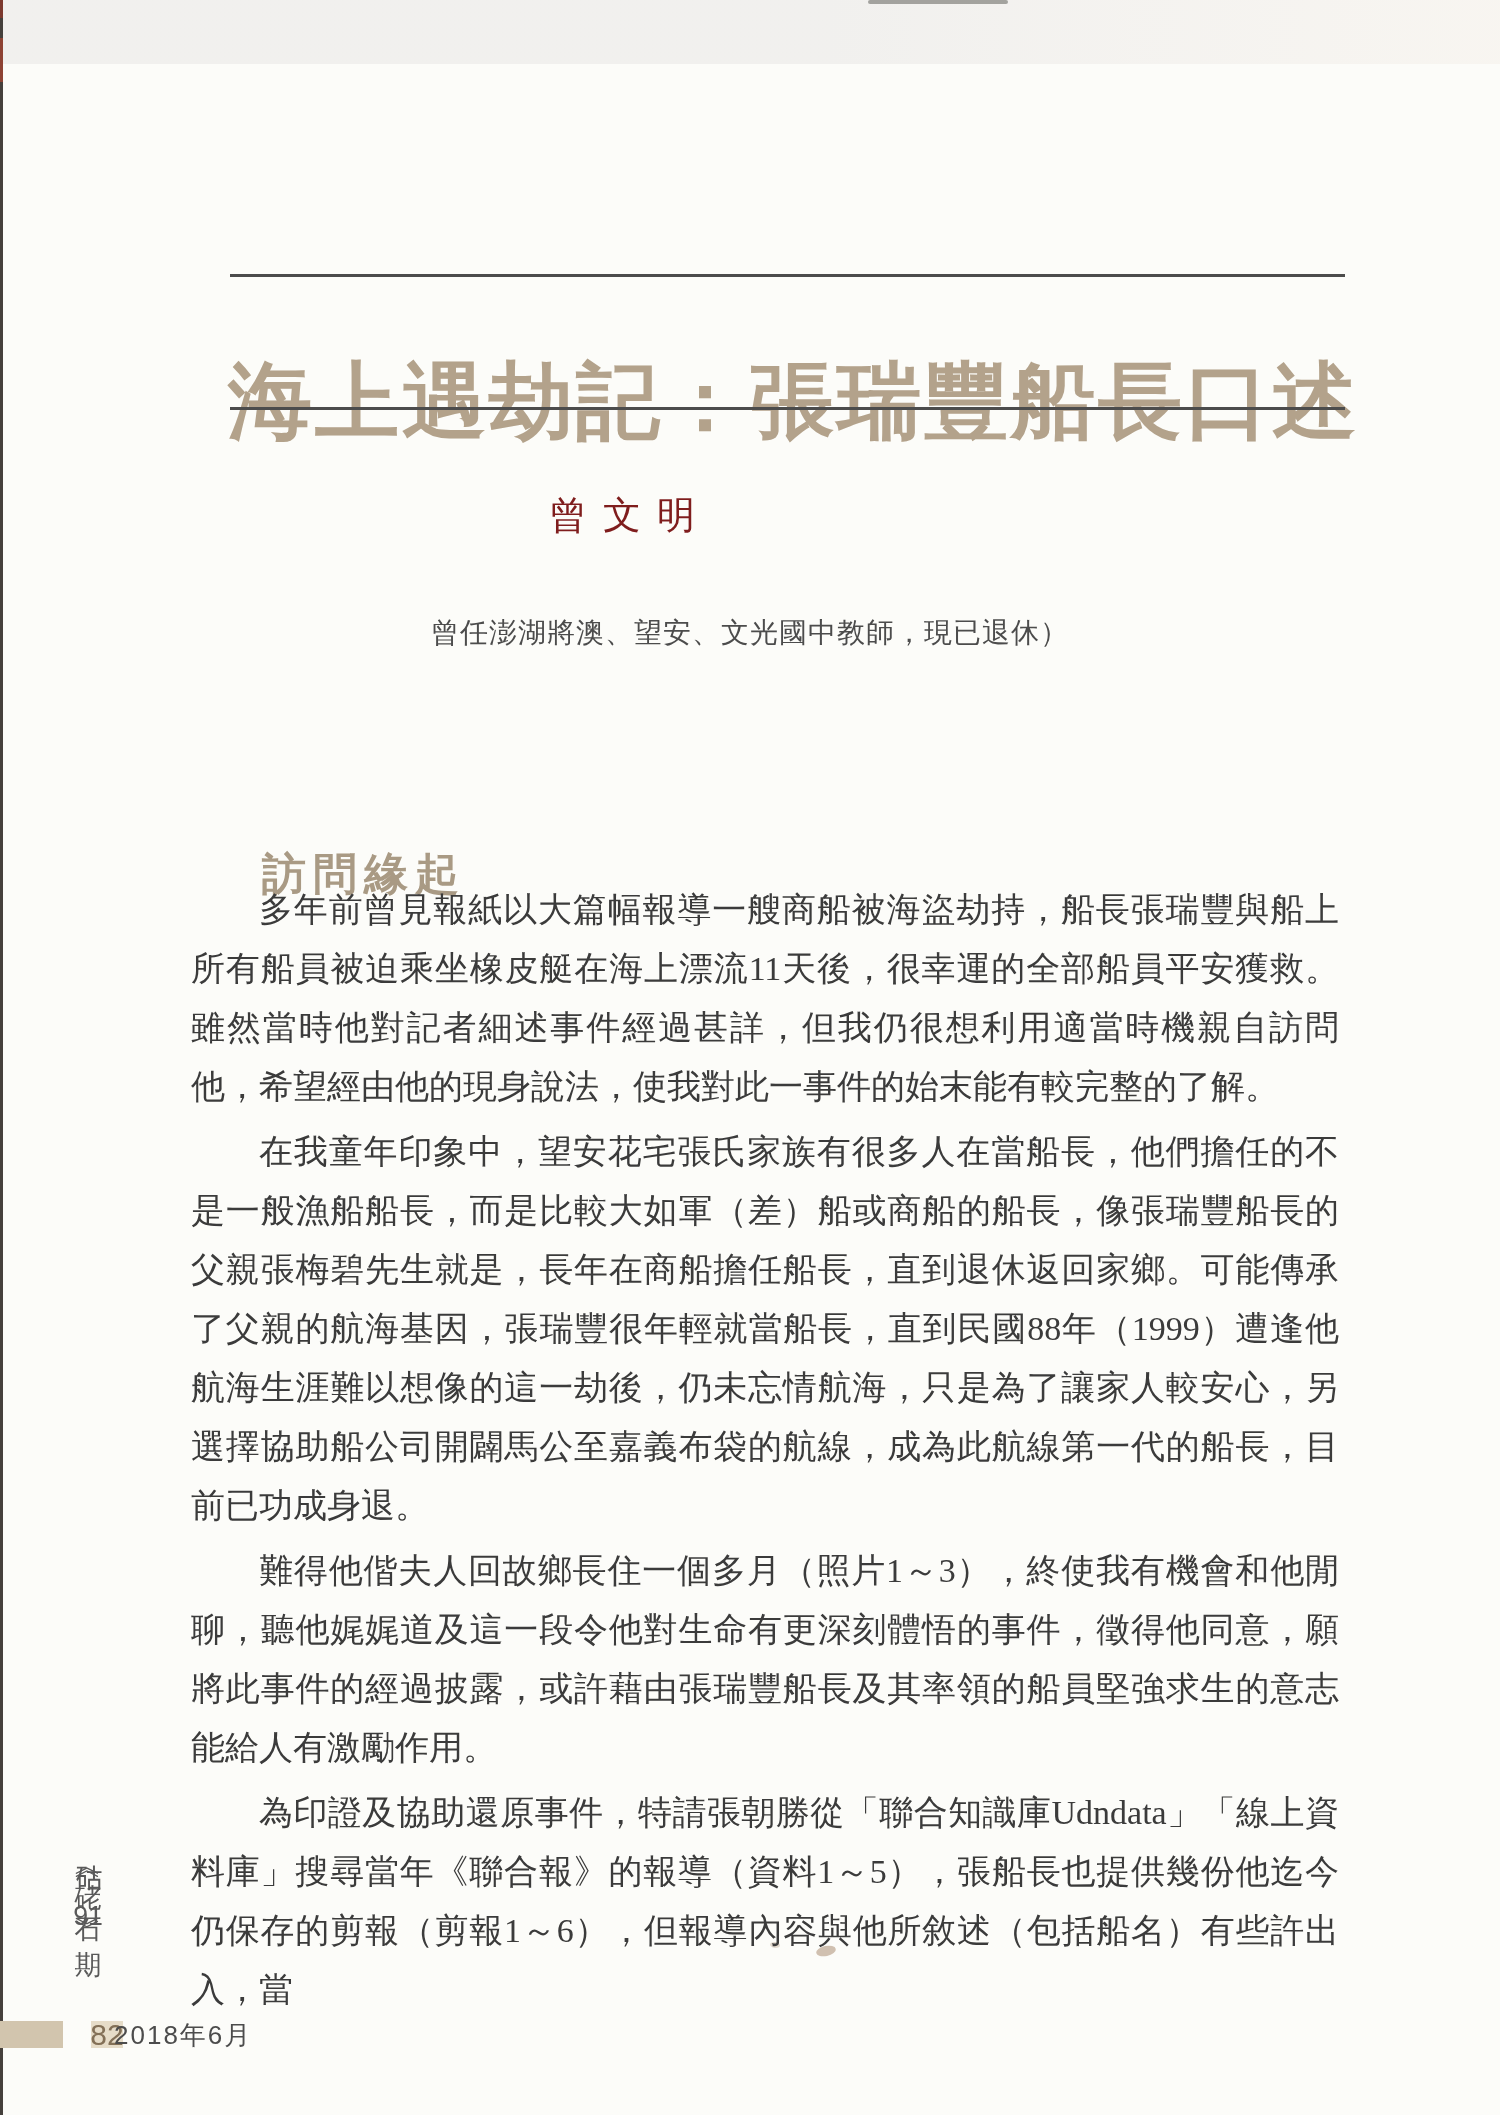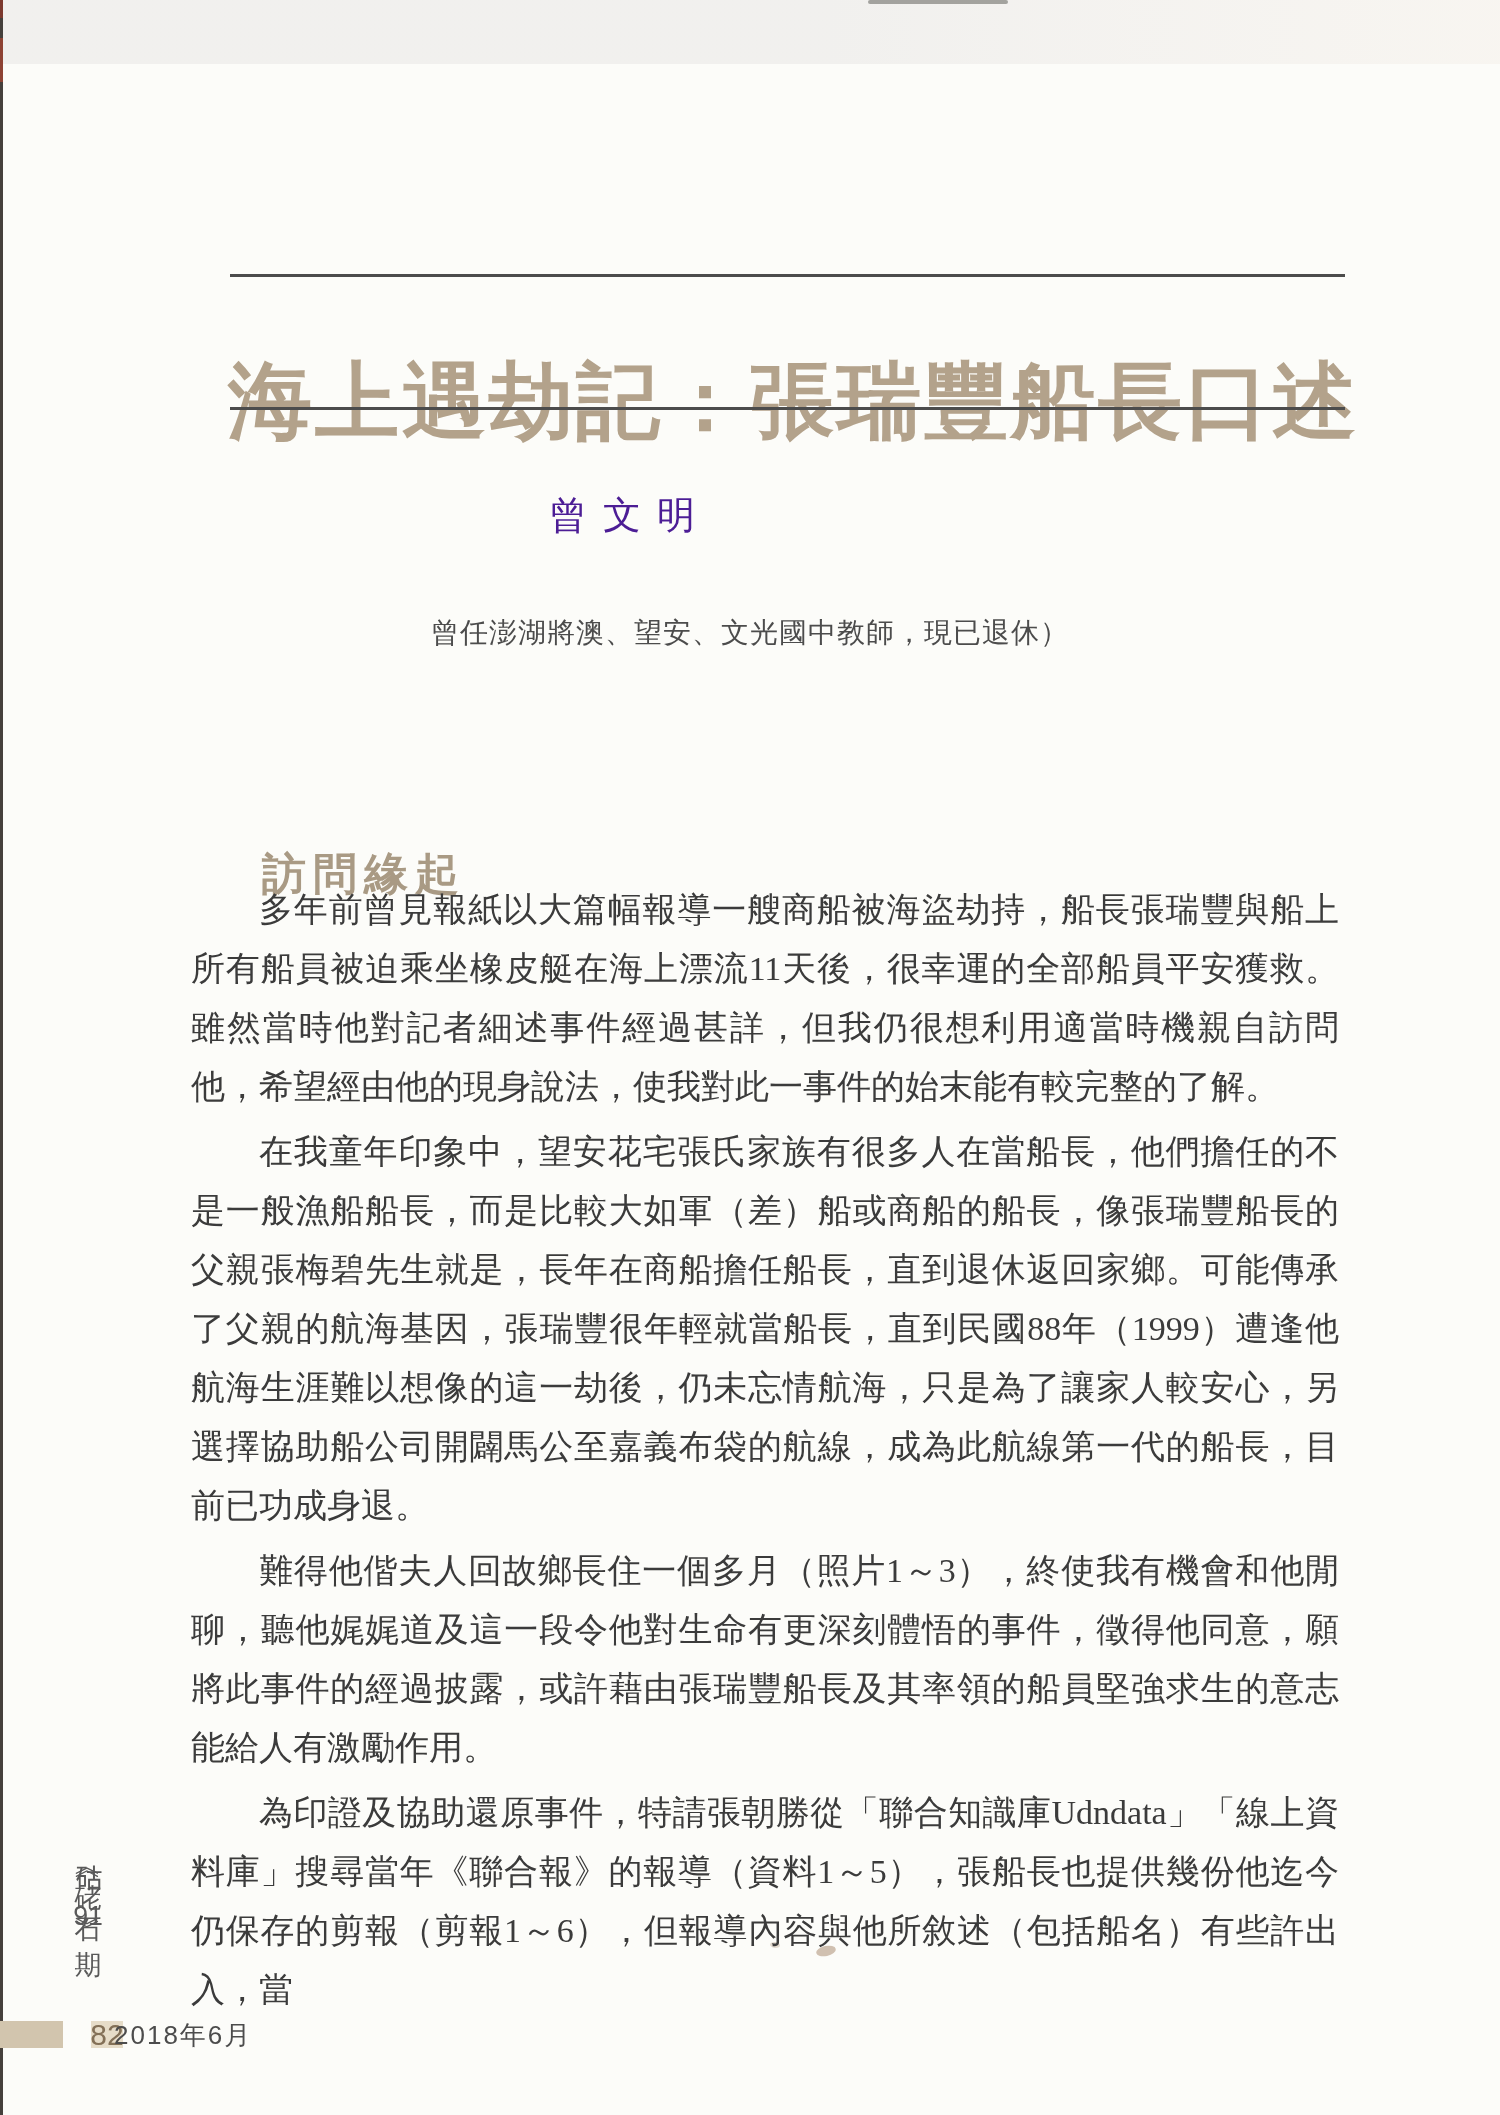--- a/index.html
+++ b/index.html
@@ -48,21 +48,21 @@
   .rule-bottom{top:407px;}
   .article-title{
     position:absolute;left:228px;top:296px;width:1160px;
     font-size:84px;line-height:100px;font-weight:bold;
     color:#b3a28b;letter-spacing:3px;white-space:nowrap;
     font-family:"Liberation Serif", serif;
   }
   
   .author-name{
     position:absolute;left:0;top:490px;width:1260px;
-    text-align:center;font-size:38px;color:#4c1d95;
+    text-align:center;font-size:38px;color:#7f1d1d;
     letter-spacing:16px;
     font-family:Liberation Serif, serif;
   }
   .bio-line{
     position:absolute;left:15px;width:1470px;text-align:center;
     font-size:28px;color:#4c4c4c;letter-spacing:1px;
     font-family:"Liberation Sans", sans-serif;
   }
   .bio-1{top:556px;}
   .bio-2{top:614px;}

